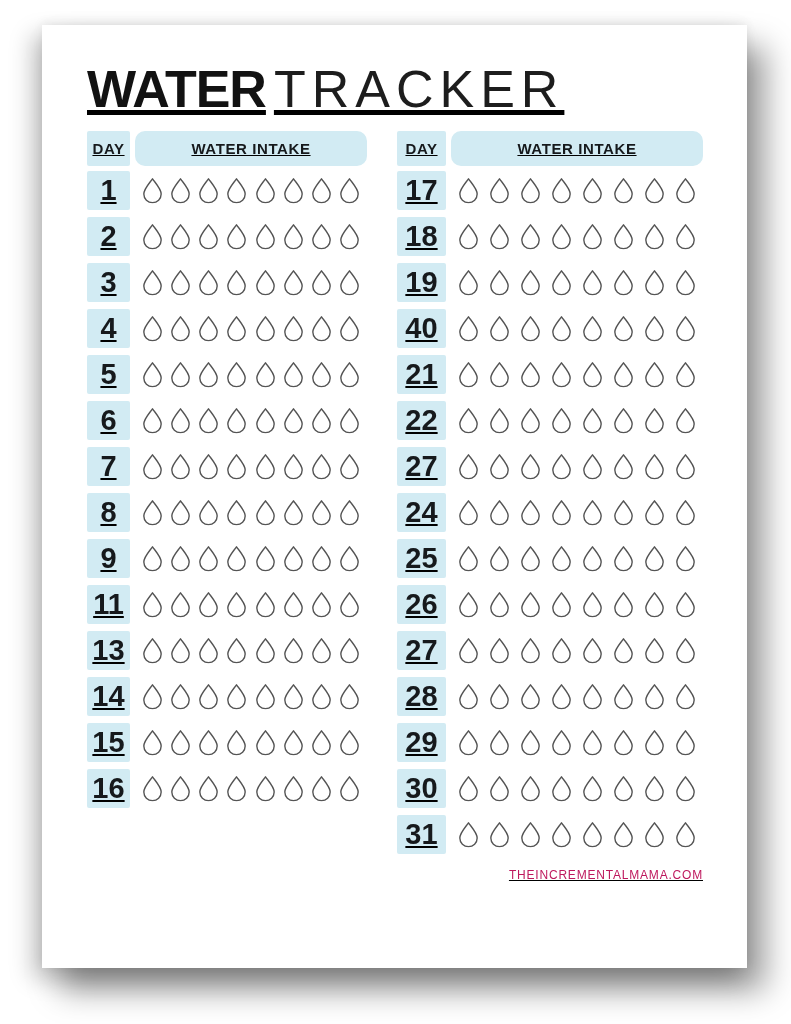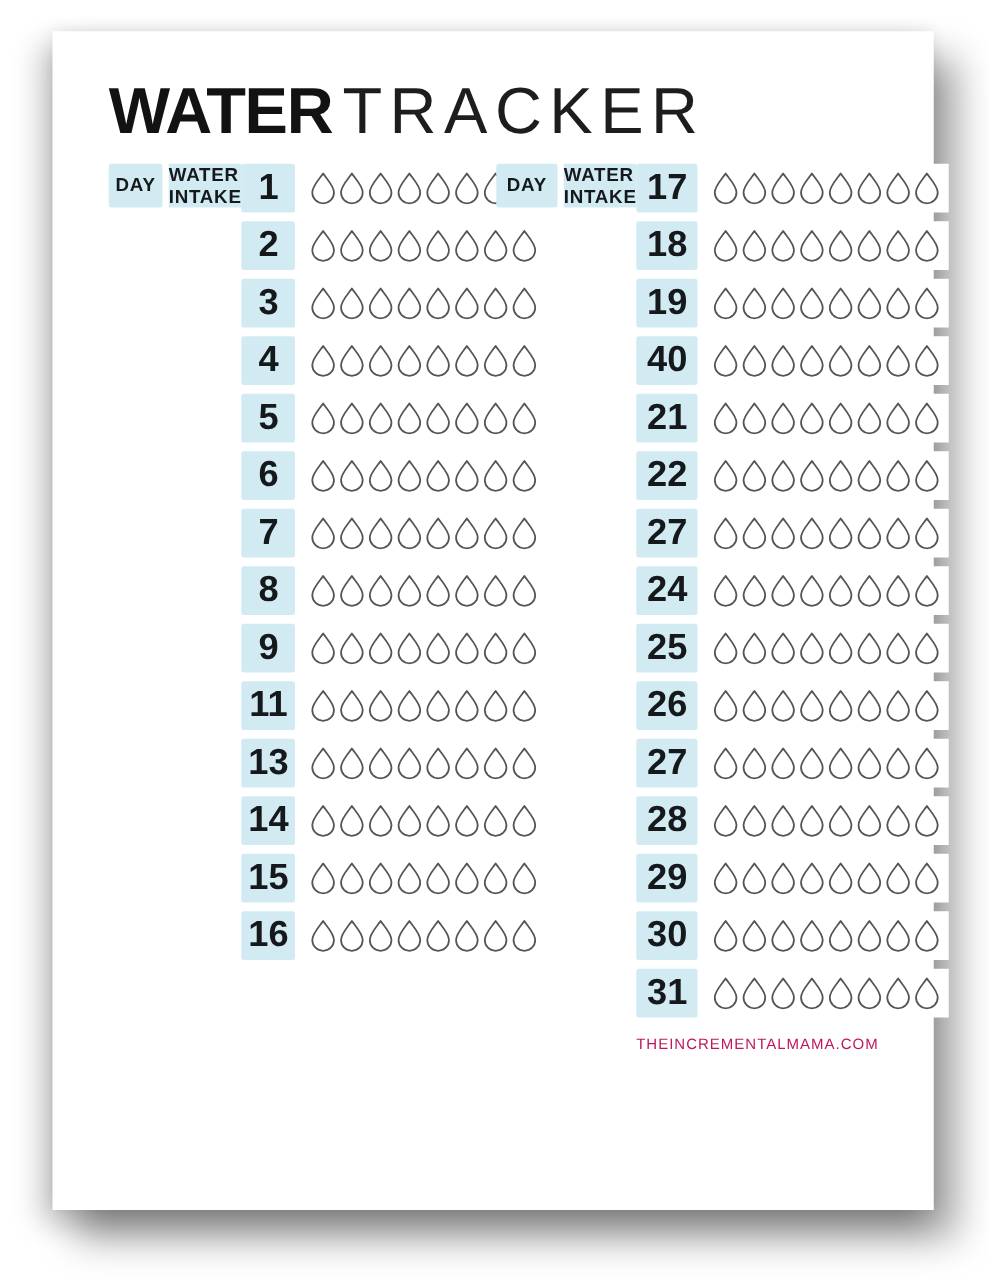--- a/index.html
+++ b/index.html
@@ -18,20 +18,21 @@
   }
   .page{
     position:absolute;
     left:42px;top:25px;
     width:705px;height:943px;
     background:#ffffff;
     box-shadow:
       18px 22px 30px rgba(0,0,0,0.40),
       -10px 10px 22px rgba(0,0,0,0.22),
       0 -3px 10px rgba(0,0,0,0.06);
+    text-decoration: underline;
   }
   .content{
     padding:37px 44px 0 45px;
     height:100%;
   }
   .title{
     margin:0 0 15px 0;
     font-size:52px;
     line-height:54px;
     white-space:nowrap;
@@ -44,21 +45,21 @@
   .t-light{
     font-weight:400;
     letter-spacing:6px;
     color:#1d1d1d;
     margin-left:8px;
   }
   .columns{
     display:flex;
     gap:30px;
   }
-  .col{display:flex;flex-direction:row;}
+  .col{display:flex;flex-direction:column;}
   .col-left{width:280px;}
   .col-right{width:306px;}
   .header-row{
     display:flex;gap:5px;
     height:35px;
     margin-bottom:5px;
   }
   .day-cell{
     width:43px;
     background:var(--cell-blue);
@@ -71,21 +72,21 @@
   .intake-header{
     font-size:15px;
     font-weight:700;
     letter-spacing:0.6px;
     color:var(--heading-text);
   }
   .intake-header{
     flex:1;
     background:var(--cell-blue);
     display:flex;align-items:center;justify-content:center;
-    border-radius:0;
+    border-radius:10px;
   }
   .rows{
     display:flex;flex-direction:column;
     gap:7px;
   }
   .row{
     display:flex;gap:5px;
     height:39px;
   }
   .row .day-cell{

